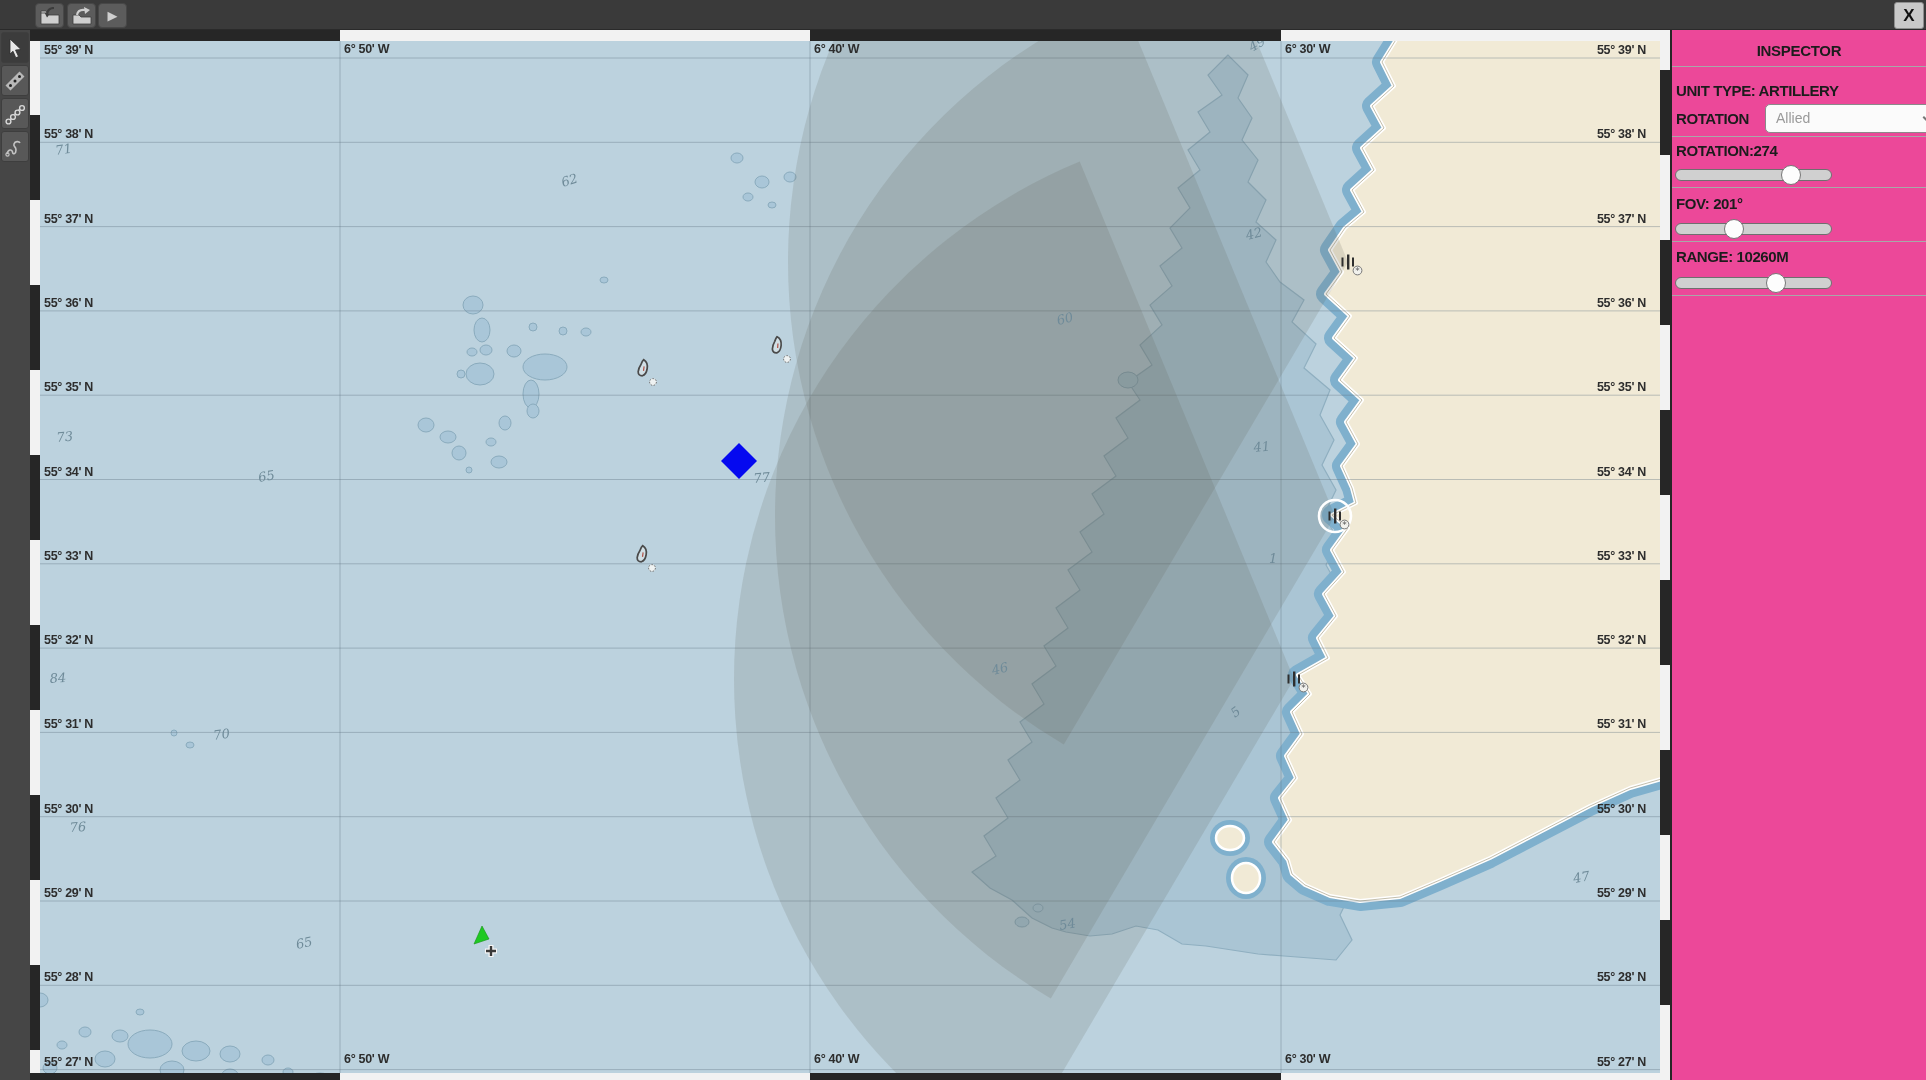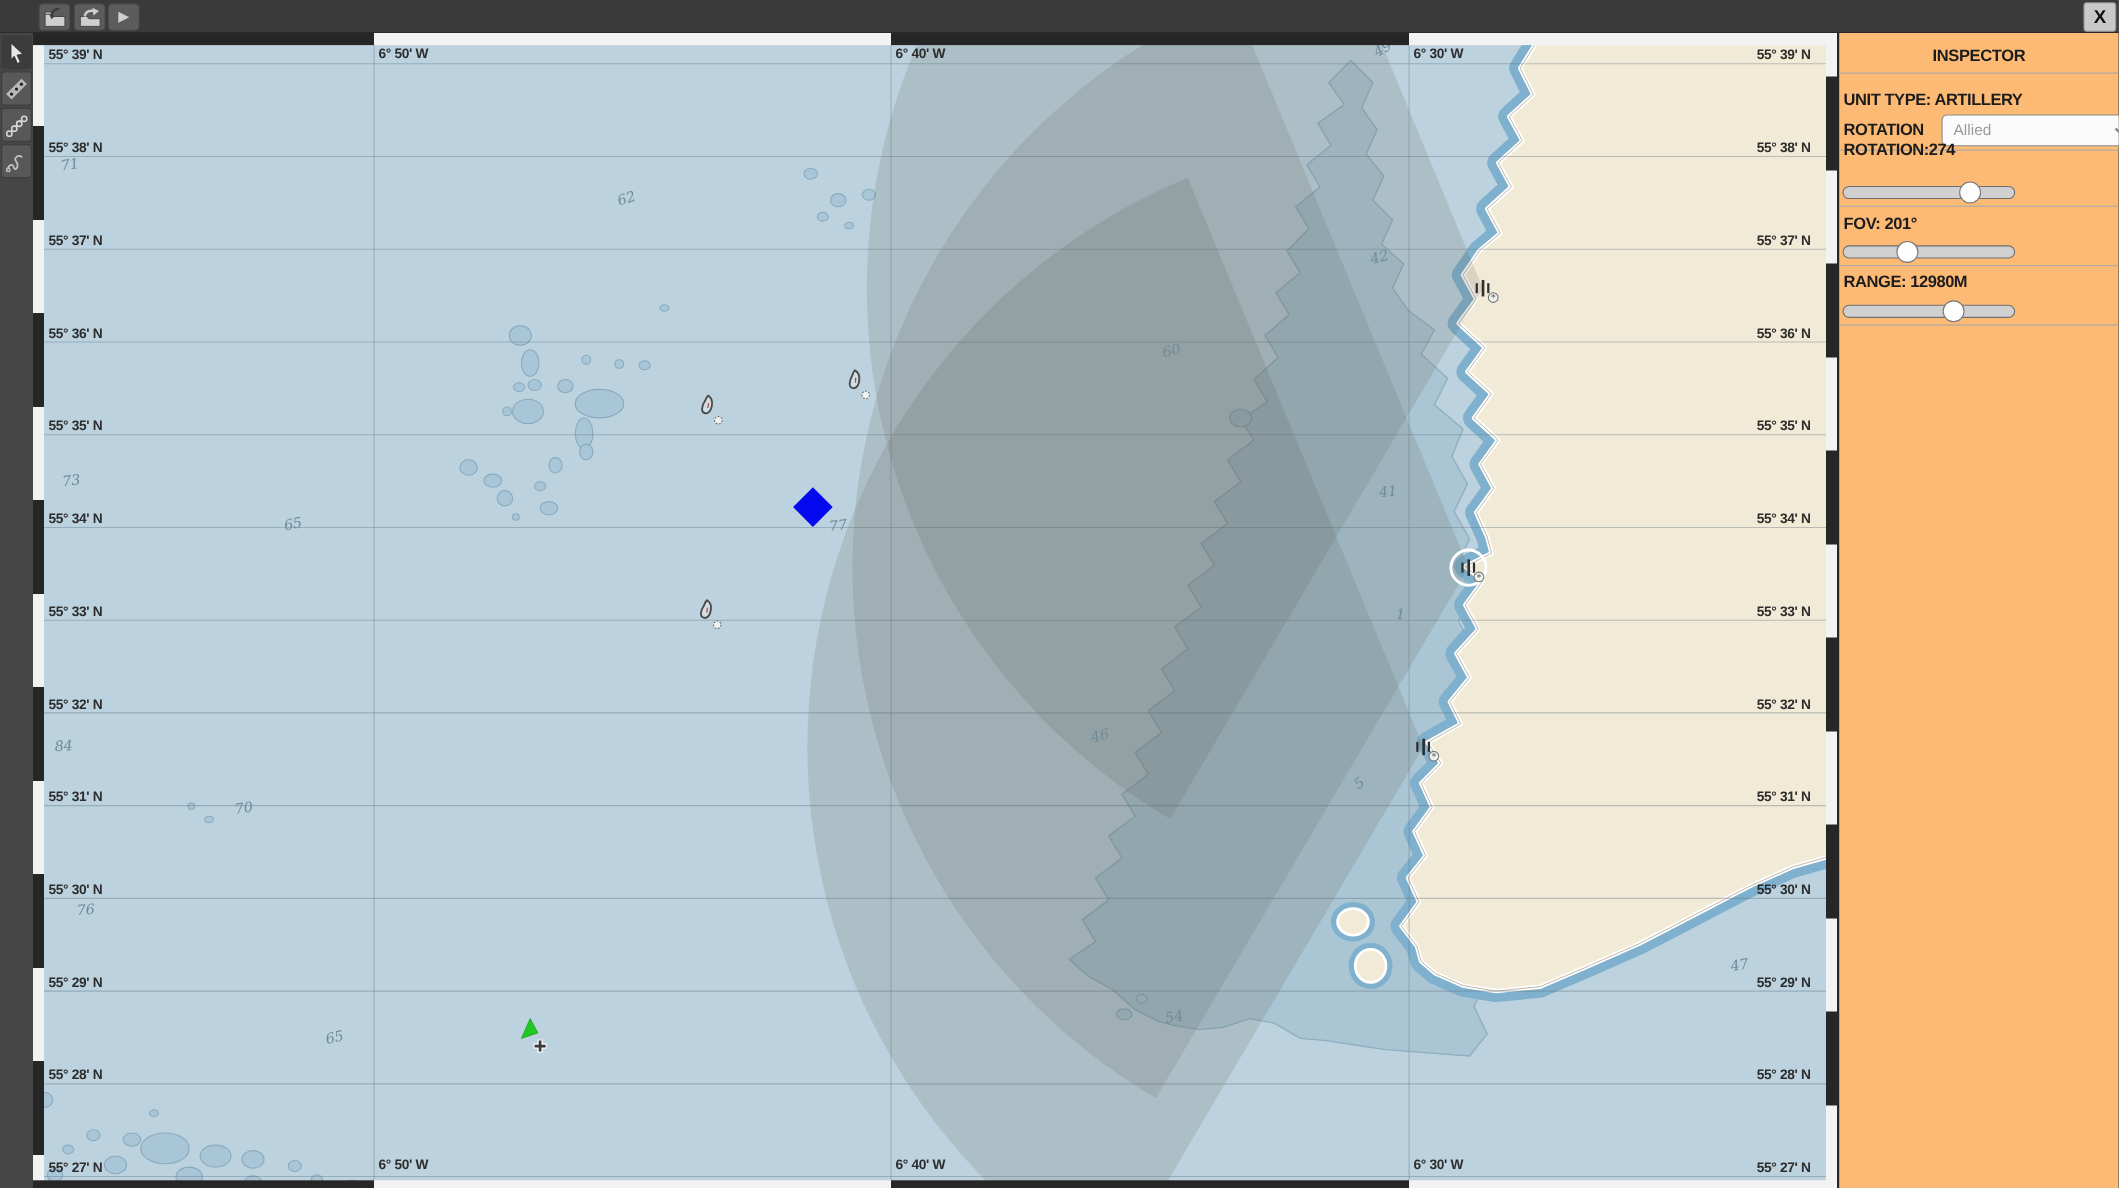--- a/index.html
+++ b/index.html
@@ -34,21 +34,21 @@
   #strip-right { left:1630px; top:0; width:10px; height:1050px;
     background:repeating-linear-gradient(to bottom,#f2f2f2 0 85px,#262626 85px 170px);
     background-position:0 -45px; }
   #strip-top { left:0; top:0; width:1640px; height:11px;
     background:linear-gradient(to right,#262626 0 310px,#f2f2f2 310px 780px,#262626 780px 1251px,#f2f2f2 1251px 100%); }
   #strip-bottom { left:0; top:1043px; width:1640px; height:11px;
     background:linear-gradient(to right,#262626 0 310px,#f2f2f2 310px 780px,#262626 780px 1251px,#f2f2f2 1251px 100%); }
 
   
   #inspector { position:absolute; left:1670px; top:30px; width:256px; height:1050px;
-    background:#fdba74; border-left:2px solid #262626; z-index:35; color:#1c1c1c; }
+    background:#ec4899; border-left:2px solid #262626; z-index:35; color:#1c1c1c; }
   #inspector .title { position:absolute; top:12px; left:0; width:100%; text-align:center;
     font-weight:bold; font-size:15px; letter-spacing:-0.3px; }
   .sep { position:absolute; left:0; width:100%; height:1px; background:#a8a8a8; }
   .insp-label { position:absolute; left:4px; font-weight:bold; font-size:15px;
     letter-spacing:-0.4px; white-space:nowrap; }
   #faction-select { position:absolute; left:93px; top:74px; width:179px; height:29px;
     background:#fbfbfb; border:1px solid #8a8a8a; border-radius:5px; color:#9a9a9a;
     font-size:14px; line-height:27px; padding-left:10px; }
   .chev { position:absolute; right:12px; top:9px; width:7px; height:7px;
     border-right:2px solid #777; border-bottom:2px solid #777; transform:rotate(45deg); }
@@ -290,29 +290,29 @@
   <div id="inspector">
     <div class="title">INSPECTOR</div>
     <div class="sep" style="top:36px"></div>
     <div class="insp-label" style="top:52px">UNIT TYPE: ARTILLERY</div>
     <div class="insp-label" style="top:80px">ROTATION</div>
     <div id="faction-select">
       <span>Allied</span>
       <span class="chev"></span>
     </div>
     <div class="sep" style="top:106px"></div>
-    <div class="insp-label" style="top:98px">ROTATION:274</div>
+    <div class="insp-label" style="top:112px">ROTATION:274</div>
     <div class="slider" style="top:139px">
       <div class="thumb" id="thumb-rot" style="left: 105.49px;"></div>
     </div>
     <div class="sep" style="top:157px"></div>
     <div class="insp-label" style="top:165px">FOV: 201°</div>
     <div class="slider" style="top:193px">
       <div class="thumb" id="thumb-fov" style="left: 47.95px;"></div>
     </div>
     <div class="sep" style="top:211px"></div>
-    <div class="insp-label" style="top:218px">RANGE: 12980M</div>
+    <div class="insp-label" style="top:218px">RANGE: 10260M</div>
     <div class="slider" style="top:247px">
       <div class="thumb" id="thumb-rng" style="left: 89.735px;"></div>
     </div>
     <div class="sep" style="top:265px"></div>
   </div>
 </div>
 
 </body></html>

